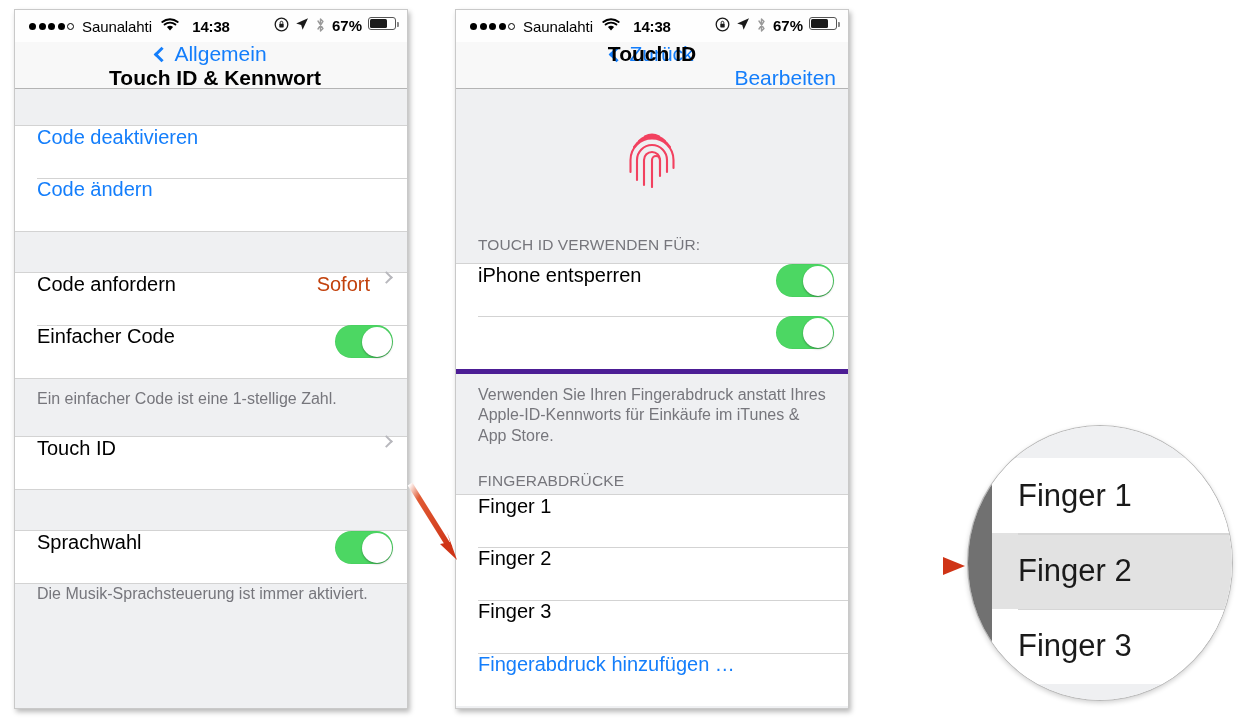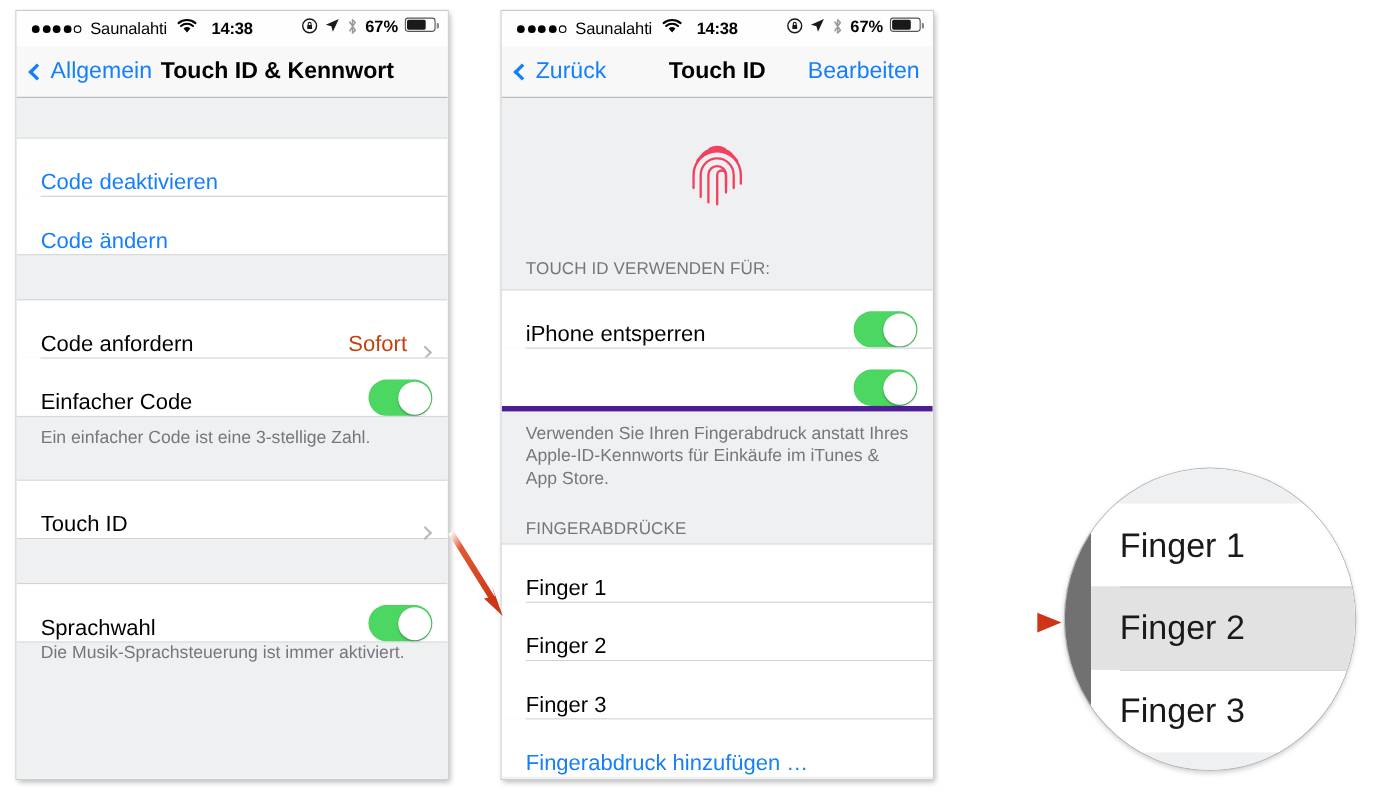--- a/index.html
+++ b/index.html
@@ -59,40 +59,41 @@
   .battery .fill { position:absolute; left:1px; top:1px; bottom:1px; background:#1a1a1a; border-radius:1.5px; }
 
   
   .navbar {
     height: 47px;
     border-bottom: 1px solid #b4b4b4;
     background: #f8f8f8;
     display: flex; align-items: center;
     padding: 0 12px;
     position: relative;
+    flex-direction: column;
   }
   .nav-back { display: flex; align-items: center; color: #147efb; font-size: 21px; cursor: pointer; }
   .chev-back {
     display:inline-block; width: 11px; height: 11px;
     border-left: 3.4px solid #147efb; border-bottom: 3.4px solid #147efb;
     transform: rotate(45deg); margin-right: 7px; margin-left:1px;
   }
   .nav-title-inline { font-size: 21px; font-weight: bold; color:#000; margin-left: 8px; }
   .nav-title-center {
     position: absolute; left:0; right:0; text-align:center;
     font-size: 21px; font-weight: bold; color: #000; pointer-events:none;
   }
   .nav-right { margin-left: auto; color: #147efb; font-size: 21px; cursor:pointer; z-index:2; }
 
   
   .screen { background: #eff0f2; height: calc(100% - 79px); overflow: hidden; }
   .gap { background: #eff0f2; }
   .cell {
     background: #fff; height: 53px;
-    display: flex; align-items: flex-end;
+    display: flex; align-items: flex-start;
     padding: 0 14px 0 22px;
     font-size: 20px; color: #000;
     position: relative;
   }
   .cell + .cell::before {
     content:""; position:absolute; left:22px; right:0; top:0; height:1px; background:#d3d3d3;
   }
   .cell.link { color: #147efb; }
   .cell .value { margin-left: auto; color: #c2410c; font-size: 20px; }
   .chev-r {
@@ -239,21 +240,21 @@
         <span class="chev-r"></span>
       </div>
 
       <div class="cell">
         <span>Einfacher Code</span>
         <span class="switch">
             <span class="knob"></span>
           </span>
       </div>
 
-      <div class="footnote" style="border-top:1px solid #d3d3d3;height:58px">Ein einfacher Code ist eine 3-stellige Zahl.</div>
+      <div class="footnote" style="border-top:1px solid #d3d3d3;height:58px">Ein einfacher Code ist eine 1-stellige Zahl.</div>
 
       <div class="cell section-top-border">
         <span>Touch ID</span>
         <span class="spacer"></span>
         <span class="chev-r"></span>
       </div>
 
       <div class="gap" style="height:41px;border-top:1px solid #d3d3d3"></div>
 
       <div class="cell section-top-border">

